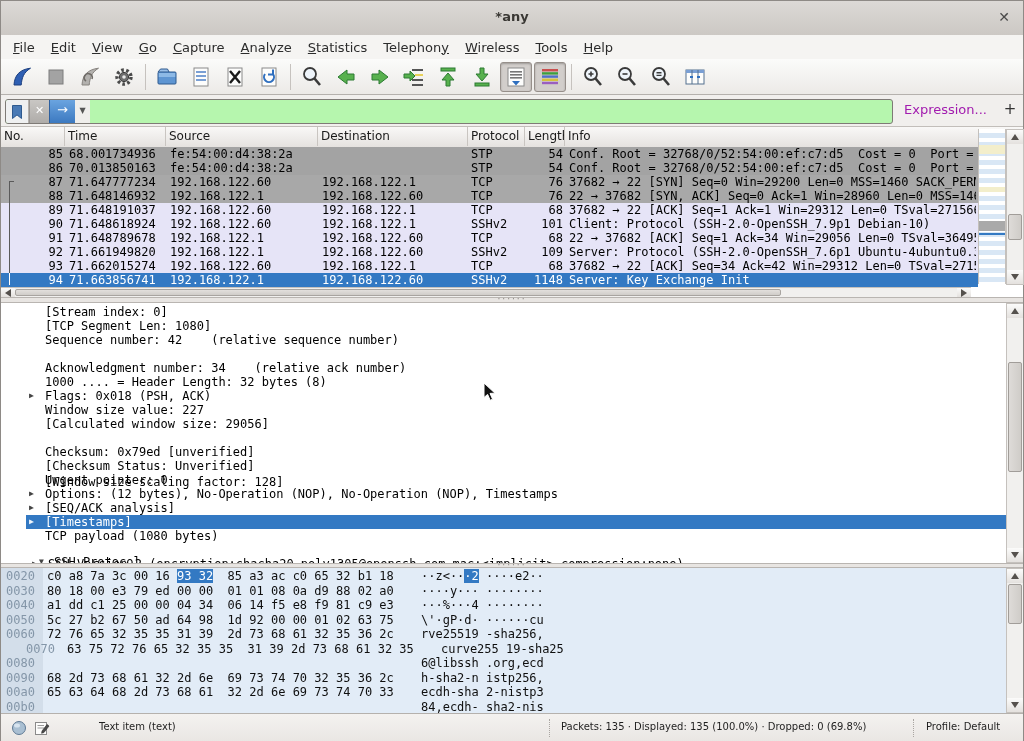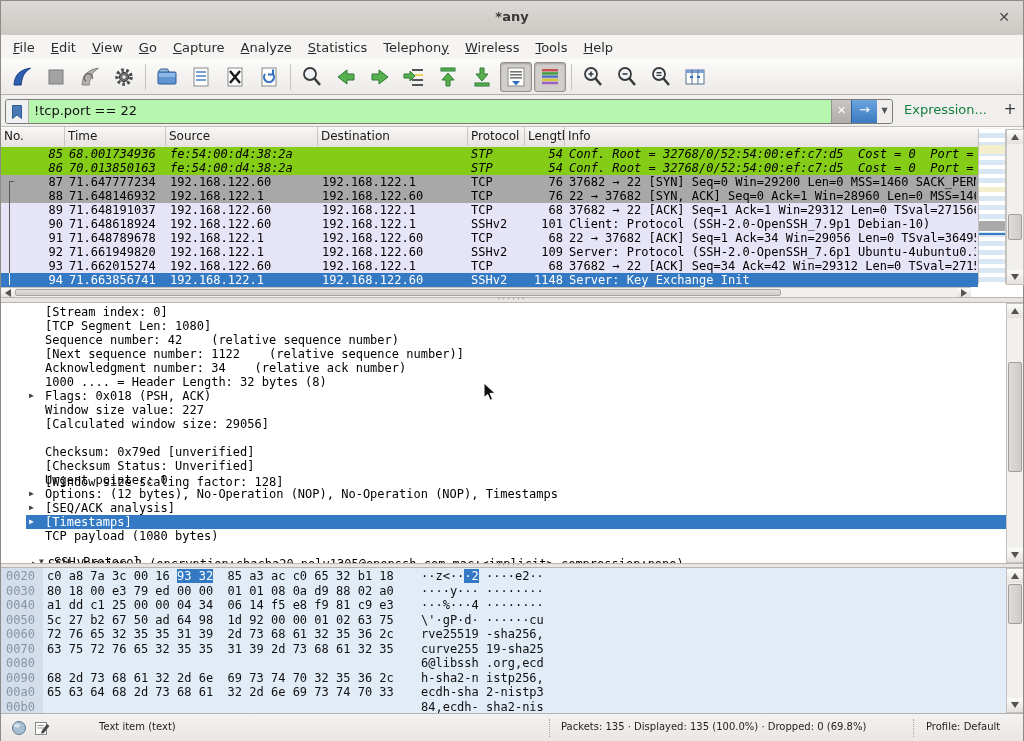--- a/index.html
+++ b/index.html
@@ -33,39 +33,39 @@
   
   .filterbar{position:absolute;left:0;top:94px;width:100%;height:32px;background:#f1efed;
     border-bottom:1px solid #c2beba;box-sizing:border-box;}
   .finput{position:absolute;left:4px;top:4px;width:886px;height:23px;border:1px solid #7e7a76;
     border-radius:3px;display:flex;overflow:hidden;background:var(--filter-green);}
   .fbm{width:22px;background:#eff0f1;border-right:1px solid #b5b1ad;display:flex;align-items:center;justify-content:center;}
   .ftext{flex:1;font-size:13px;color:#111;line-height:21px;padding-left:5px;white-space:pre;background:var(--filter-green);}
   .fclr{width:19px;background:linear-gradient(#c9c7c4,#aFACA9);color:#fff;font-size:11px;text-align:center;line-height:21px;border-left:1px solid #979390;}
   .fapply{width:25px;background:linear-gradient(#6aa4e0,#3c79c0);color:#fff;font-size:13px;text-align:center;line-height:20px;border-left:1px solid #2d5f9e;}
   .fdd{width:15px;background:#efeeec;color:#555;font-size:8px;text-align:center;line-height:22px;}
-  .fexpr{position:absolute;left:903px;top:7px;font-size:13px;color:#15803d;}
+  .fexpr{position:absolute;left:903px;top:7px;font-size:13px;color:#a21caf;}
   .fadd{position:absolute;left:1000px;top:4px;width:18px;height:20px;font-size:15px;color:#333;text-align:center;line-height:20px;}
 
   
   .plist{position:absolute;left:0;top:126px;width:100%;height:170px;background:#fff;}
   .phead{position:absolute;left:0;top:0;width:100%;height:20px;
     background:linear-gradient(#f9f8f7,#e5e2df);border-bottom:1px solid #b5b1ad;}
   .hcell{position:absolute;top:0;height:19px;line-height:19px;font-size:12px;color:#1a1a1a;
     border-right:1px solid #c9c5c1;padding-left:3px;overflow:hidden;white-space:pre;box-sizing:border-box;}
   .prow{position:absolute;left:0;width:977px;height:14px;font-family:"DejaVu Sans Mono","Liberation Mono",monospace;font-size:12px;}
   .cell{position:absolute;top:0;height:14px;line-height:14px;white-space:pre;overflow:hidden;}
   .c-no{left:0;width:62px;text-align:right;}
   .c-time{left:68px;width:97px;}
   .c-src{left:169px;width:148px;}
   .c-dst{left:321px;width:146px;}
   .c-proto{left:470px;width:53px;}
   .c-len{left:524px;width:38px;text-align:right;}
   .c-info{left:568px;width:407px;}
-  .r-white{background:#84cc16;color:#000;font-style:italic;}
+  .r-white{background:#a3a3a3;color:#000;}
   .r-gray{background:var(--row-gray);color:#000;}
   .r-lav{background:var(--row-lavender);color:#000;}
   .r-sel{background:var(--sel-blue);color:#fff;}
   .relline{position:absolute;width:1px;background:#5a5a5a;left:8px;}
   .relline.w{background:#fff;}
   .relnotch{position:absolute;height:1px;width:5px;background:#5a5a5a;left:8px;}
 
   
   .minimap{position:absolute;left:977px;top:2px;width:28px;height:155px;
     border-left:1px solid #c4c0bc;border-right:1px solid #c4c0bc;box-sizing:border-box;
@@ -289,21 +289,20 @@
     </div>
   </div>
 
   <div class="filterbar">
     <div class="finput">
       <div class="fbm">
         <svg width="14" height="16" viewBox="0 0 14 16">
             <path d="M2.5 1.5 h9 v13 l-4.5 -3.6 -4.5 3.6 Z" fill="#4a7ab5" stroke="#2f5a8f"></path>
           </svg>
       </div>
-      <div class="ftext">!tcp.port == 22</div>
       <div class="fclr">✕</div>
       <div class="fapply">→</div>
       <div class="fdd">▼</div>
     </div>
     <span class="fexpr">Expression...</span>
     <span class="fadd">+</span>
   </div>
 
   <div class="plist">
     <div class="phead">
@@ -435,21 +434,20 @@
   </div>
 
   <div class="split" style="top:296px;height:6px;">
       <div class="dots">······</div>
     </div>
 
   <div class="details">
     <div class="dline lvl2" style="top:2px;"><span class="txt">[Stream index: 0]</span></div>
     <div class="dline lvl2" style="top:16px;"><span class="txt">[TCP Segment Len: 1080]</span></div>
     <div class="dline lvl2" style="top:30px;"><span class="txt">Sequence number: 42    (relative sequence number)</span></div>
-    <div class="dline lvl2" style="top:44px;"><span class="txt">[Next sequence number: 1122    (relative sequence number)]</span></div>
     <div class="dline lvl2" style="top:58px;"><span class="txt">Acknowledgment number: 34    (relative ack number)</span></div>
     <div class="dline lvl2" style="top:72px;"><span class="txt">1000 .... = Header Length: 32 bytes (8)</span></div>
     <div class="dline lvl2 exp" style="top:86px;"><span class="exp-icon"></span><span class="txt">Flags: 0x018 (PSH, ACK)</span></div>
     <div class="dline lvl2" style="top:100px;"><span class="txt">Window size value: 227</span></div>
     <div class="dline lvl2" style="top:114px;"><span class="txt">[Calculated window size: 29056]</span></div>
     <div class="dline lvl2" style="top:128px;margin-top:44px;"><span class="txt">[Window size scaling factor: 128]</span></div>
     <div class="dline lvl2" style="top:142px;"><span class="txt">Checksum: 0x79ed [unverified]</span></div>
     <div class="dline lvl2" style="top:156px;"><span class="txt">[Checksum Status: Unverified]</span></div>
     <div class="dline lvl2" style="top:170px;"><span class="txt">Urgent pointer: 0</span></div>
     <div class="dline lvl2 exp" style="top:184px;"><span class="exp-icon"></span><span class="txt">Options: (12 bytes), No-Operation (NOP), No-Operation (NOP), Timestamps</span></div>
@@ -474,21 +472,21 @@
       <div class="dots">······</div>
     </div>
 
   <div class="hexpane">
     <div class="hoffstrip"></div>
     <div class="hxrow" style="top:1px;"><span class="ho">0020</span><span class="hh"><span>c0 a8 7a 3c 00 16 </span><span class="hsel">93 32</span><span>  85 a3 ac c0 65 32 b1 18</span></span><span class="ha"><span>··z&lt;··</span><span class="hsel">·2</span><span> ····e2··</span></span></div>
     <div class="hxrow" style="top:15.5px;padding-left:38px;"><span class="ho">0030</span><span class="hh">80 18 00 e3 79 ed 00 00  01 01 08 0a d9 88 02 a0</span><span class="ha">····y··· ········</span></div>
     <div class="hxrow" style="top:30px;"><span class="ho">0040</span><span class="hh">a1 dd c1 25 00 00 04 34  06 14 f5 e8 f9 81 c9 e3</span><span class="ha">···%···4 ········</span></div>
     <div class="hxrow" style="top:44.5px;"><span class="ho">0050</span><span class="hh">5c 27 b2 67 50 ad 64 98  1d 92 00 00 01 02 63 75</span><span class="ha">\'·gP·d· ······cu</span></div>
     <div class="hxrow" style="top:59px;"><span class="ho">0060</span><span class="hh">72 76 65 32 35 35 31 39  2d 73 68 61 32 35 36 2c</span><span class="ha">rve25519 -sha256,</span></div>
-    <div class="hxrow" style="top:73.5px;"><span class="ho">0070</span><span class="hh">63 75 72 76 65 32 35 35  31 39 2d 73 68 61 32 35</span><span class="ha">curve255 19-sha25</span></div>
+    <div class="hxrow" style="top:73.5px;margin-left:20px;"><span class="ho">0070</span><span class="hh">63 75 72 76 65 32 35 35  31 39 2d 73 68 61 32 35</span><span class="ha">curve255 19-sha25</span></div>
     <div class="hxrow" style="top:88px;"><span class="ho">0080</span><span class="ha">6@libssh .org,ecd</span></div>
     <div class="hxrow" style="top:102.5px;"><span class="ho">0090</span><span class="hh">68 2d 73 68 61 32 2d 6e  69 73 74 70 32 35 36 2c</span><span class="ha">h-sha2-n istp256,</span></div>
     <div class="hxrow" style="top:117px;"><span class="ho">00a0</span><span class="hh">65 63 64 68 2d 73 68 61  32 2d 6e 69 73 74 70 33</span><span class="ha">ecdh-sha 2-nistp3</span></div>
     <div class="hxrow" style="top:131.5px;"><span class="ho">00b0</span><span class="ha">84,ecdh- sha2-nis</span></div>
 
     <div class="vsb" style="left:1005px;top:0;height:145px;">
       <div class="sbtn" style="top:0;">
           <div class="tri-up"></div>
         </div>
       <div class="thumb" style="top:15px;height:40px;"></div>

